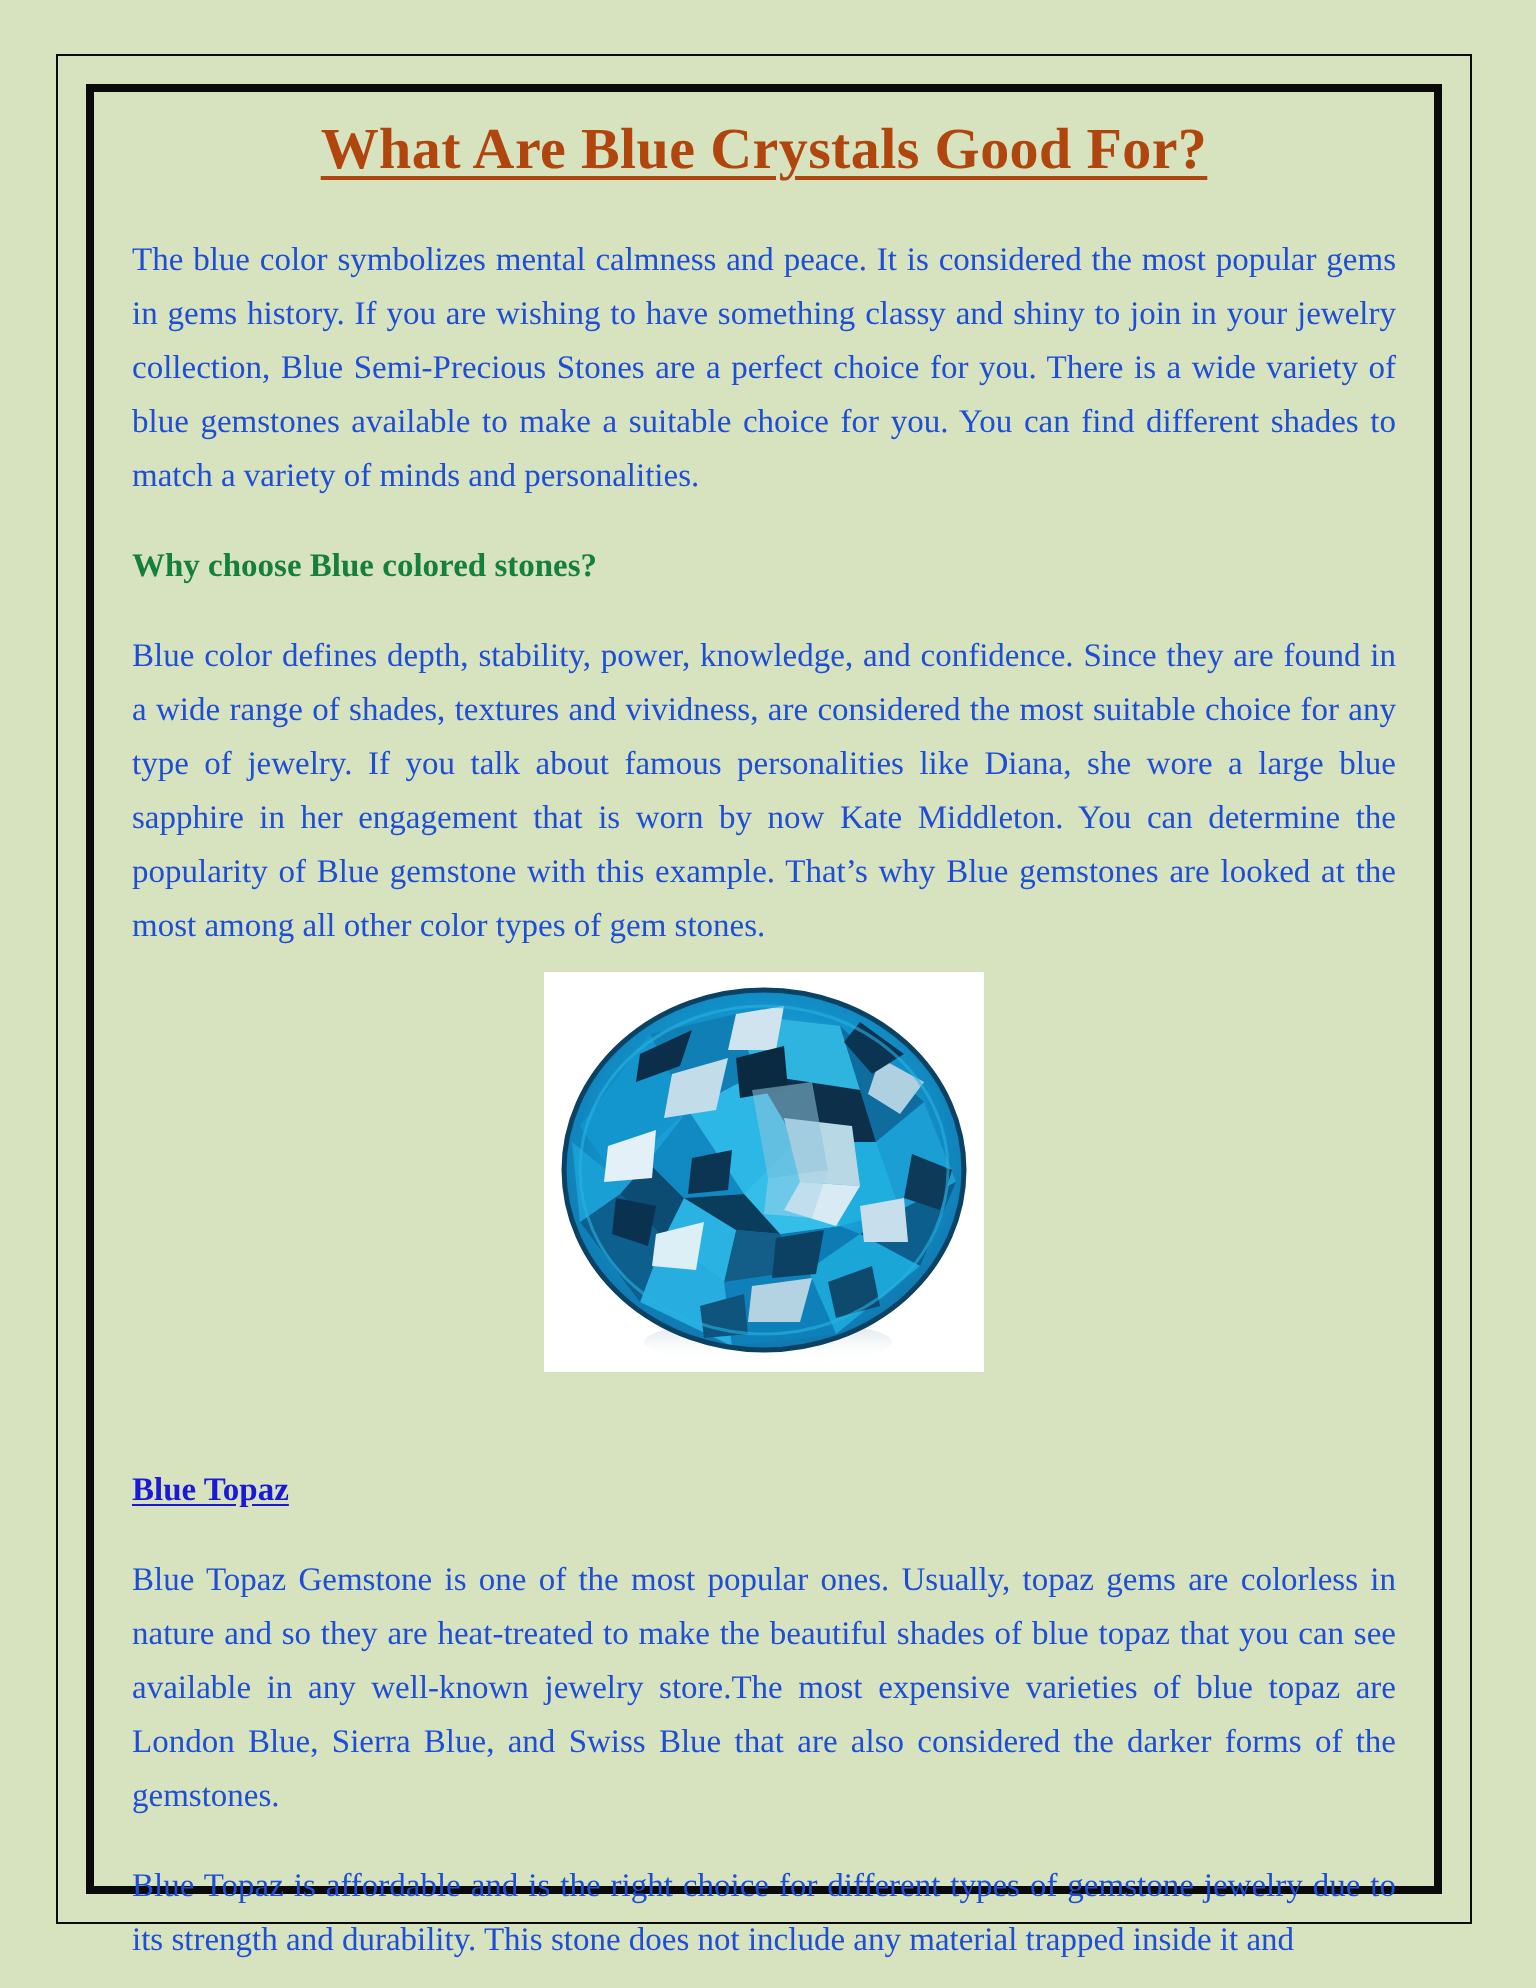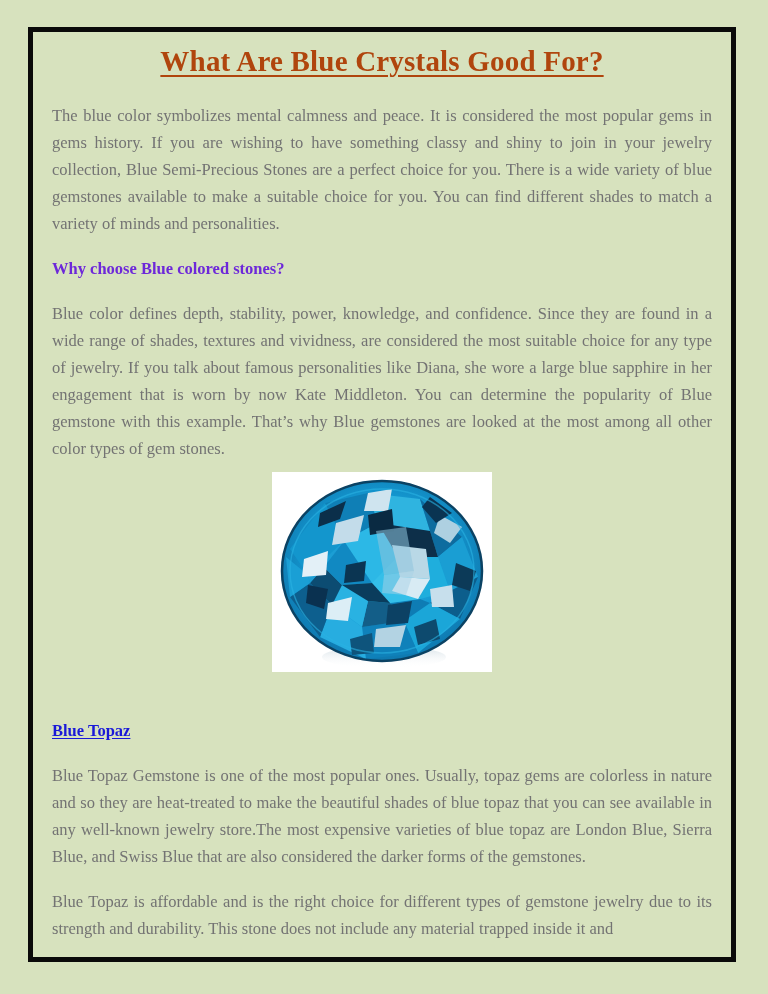--- a/index.html
+++ b/index.html
@@ -15,21 +15,21 @@
   }
 
   .page {
     position: absolute;
     left: 28px;
     top: 27px;
     width: 708px;
     height: 935px;
     box-sizing: border-box;
     border: 1px solid #0a0a0a;
-    padding: 0;
+    padding: 14px;
     background: #d7e2be;
   }
   .page-inner {
     width: 100%;
     height: 100%;
     box-sizing: border-box;
     border: 4px solid #0a0a0a;
     background: #d7e2be;
     padding: 13px 19px 0 19px;
   }
@@ -47,35 +47,35 @@
   .doc-title u {
     text-decoration: underline;
     text-underline-offset: 4px;
     text-decoration-thickness: 2px;
   }
 
   .body-text {
     margin: 0;
     font-size: 16.5px;
     line-height: 27px;
-    color: #737373;
+    color: #1d4ed8;
     text-align: justify;
     text-justify: inter-word;
   }
 
   .gap-sm { height: 18px; }
   .gap-md { height: 22px; }
   .gap-lg { height: 27px; }
 
   .subhead {
     margin: 0;
     font-size: 16.5px;
     line-height: 27px;
     font-weight: bold;
-    color: #6d28d9;
+    color: #15803d;
     text-align: left;
   }
 
   .link-head {
     margin: 0;
     font-size: 16.5px;
     line-height: 27px;
     font-weight: bold;
     color: #1a19d8;
     text-underline-offset: 2px;

